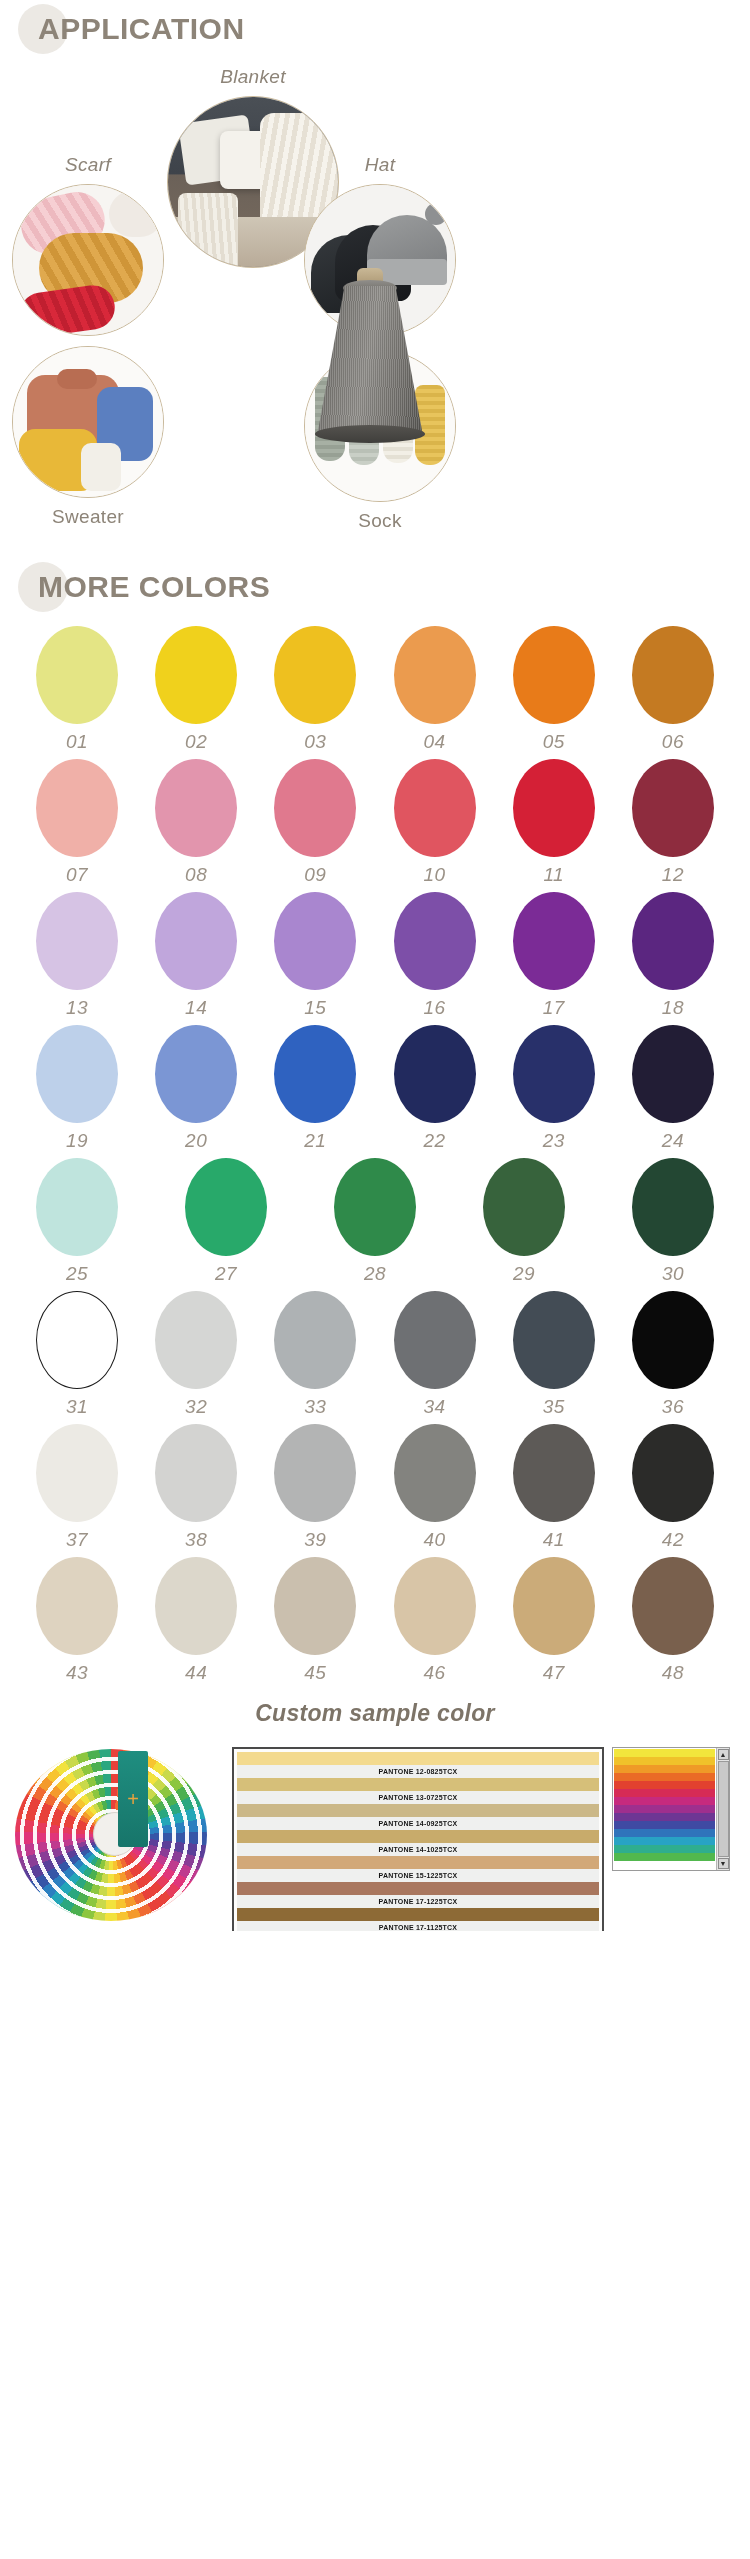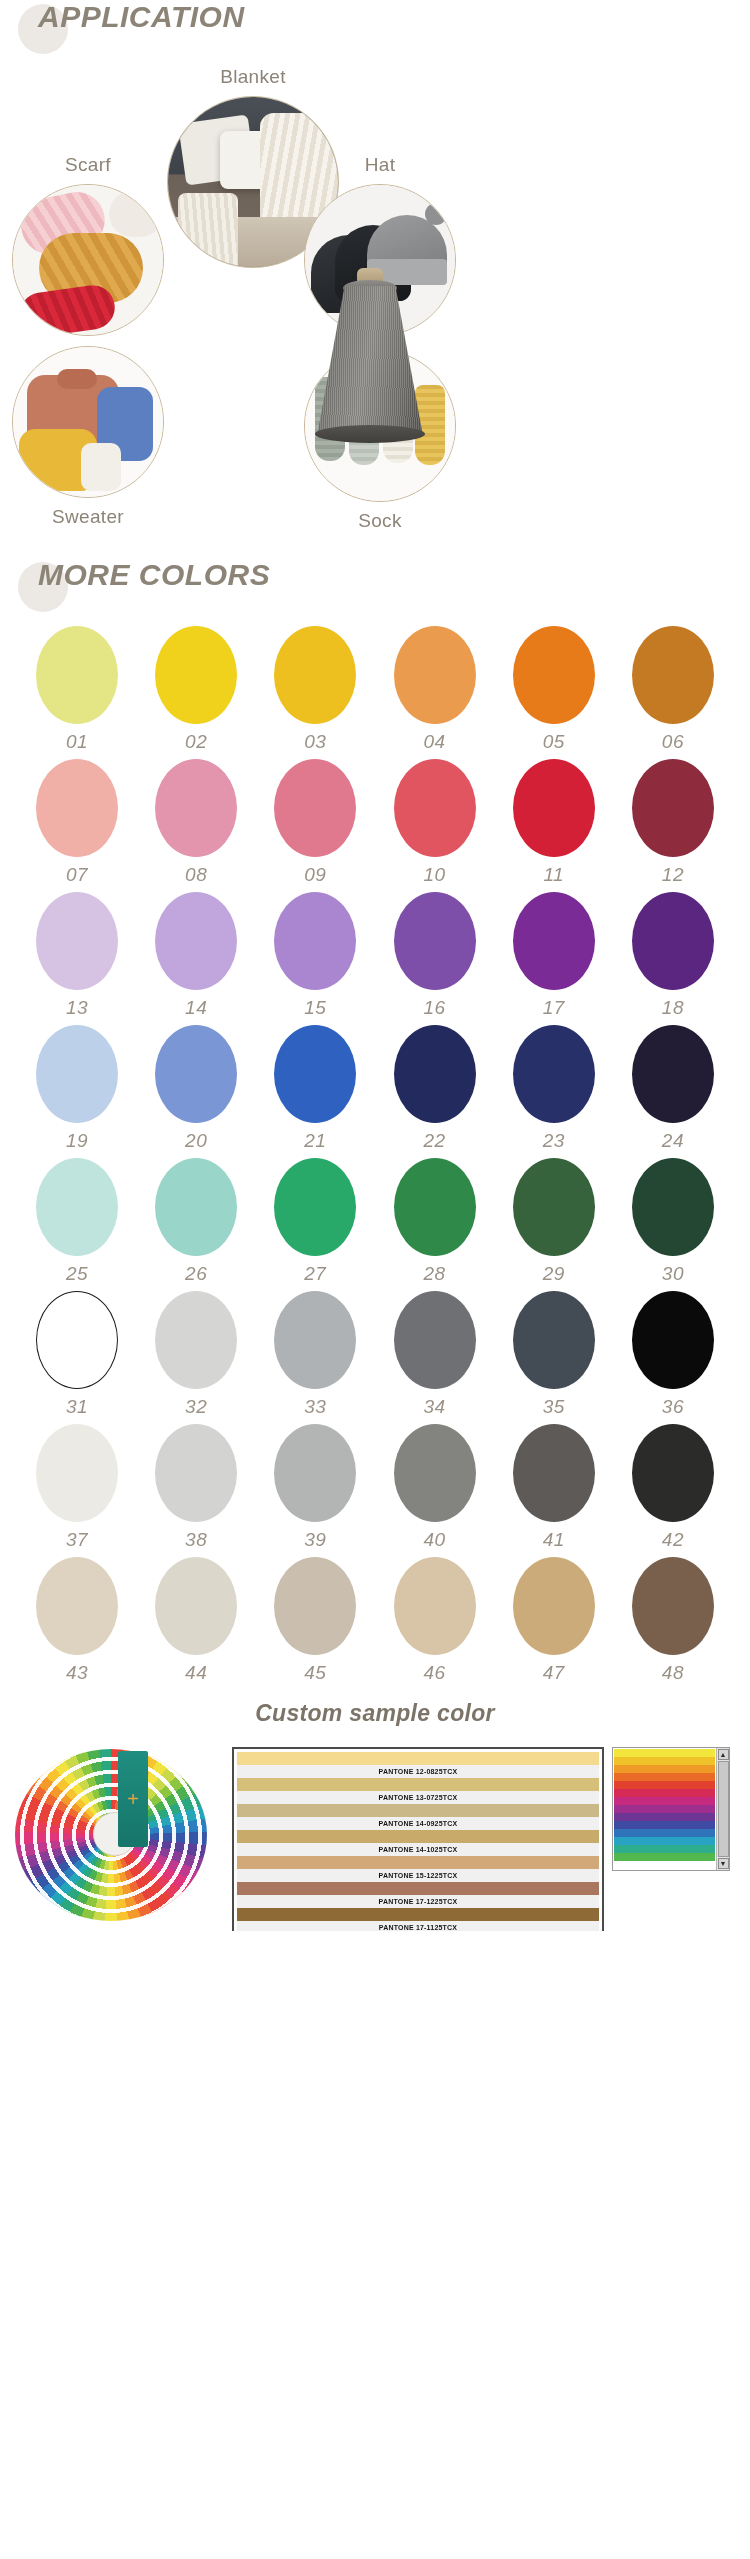--- a/index.html
+++ b/index.html
@@ -10,22 +10,21 @@
     color: #8a8276;
     overflow-x: hidden;
   }
 
   
   .section-header {
     position: relative;
     height: 58px;
     margin-left: 22px;
     display: flex;
-    align-items: flex-start;
-    font-style: italic;
+    align-items: center;
   }
   .section-header .blob {
     position: absolute;
     left: -4px;
     top: 4px;
     width: 50px;
     height: 50px;
     border-radius: 50%;
     background: #ece9e4;
   }
@@ -51,21 +50,21 @@
     overflow: hidden;
     position: relative;
     background: #f3f1ee;
   }
   .app-label {
     text-align: center;
     font-size: 19px;
     color: #8d8478;
     letter-spacing: 0.3px;
   }
-  .app-label.above { margin-bottom: 8px; }
+  .app-label.above { margin-bottom: 8px; font-style: italic; }
   .app-label.below { margin-top: 8px; }
 
   
   .scene { position: absolute; inset: 0; }
   .sh { position: absolute; }
 
   
   .cone-wrap {
     position: absolute;
     left: 295px;
@@ -471,24 +470,20 @@
       </div>
       <div class="color-cell">
         <div class="swatch" style="background: rgb(34, 29, 53);"></div>
         <div class="swatch-num">24</div>
       </div>
     </div>
     <div class="color-row">
       <div class="color-cell">
         <div class="swatch" style="background: rgb(191, 228, 221);"></div>
         <div class="swatch-num">25</div>
-      </div>
-      <div class="color-cell">
-        <div class="swatch" style="background: rgb(153, 214, 201);"></div>
-        <div class="swatch-num">26</div>
       </div>
       <div class="color-cell">
         <div class="swatch" style="background: rgb(40, 169, 106);"></div>
         <div class="swatch-num">27</div>
       </div>
       <div class="color-cell">
         <div class="swatch" style="background: rgb(47, 138, 74);"></div>
         <div class="swatch-num">28</div>
       </div>
       <div class="color-cell">

